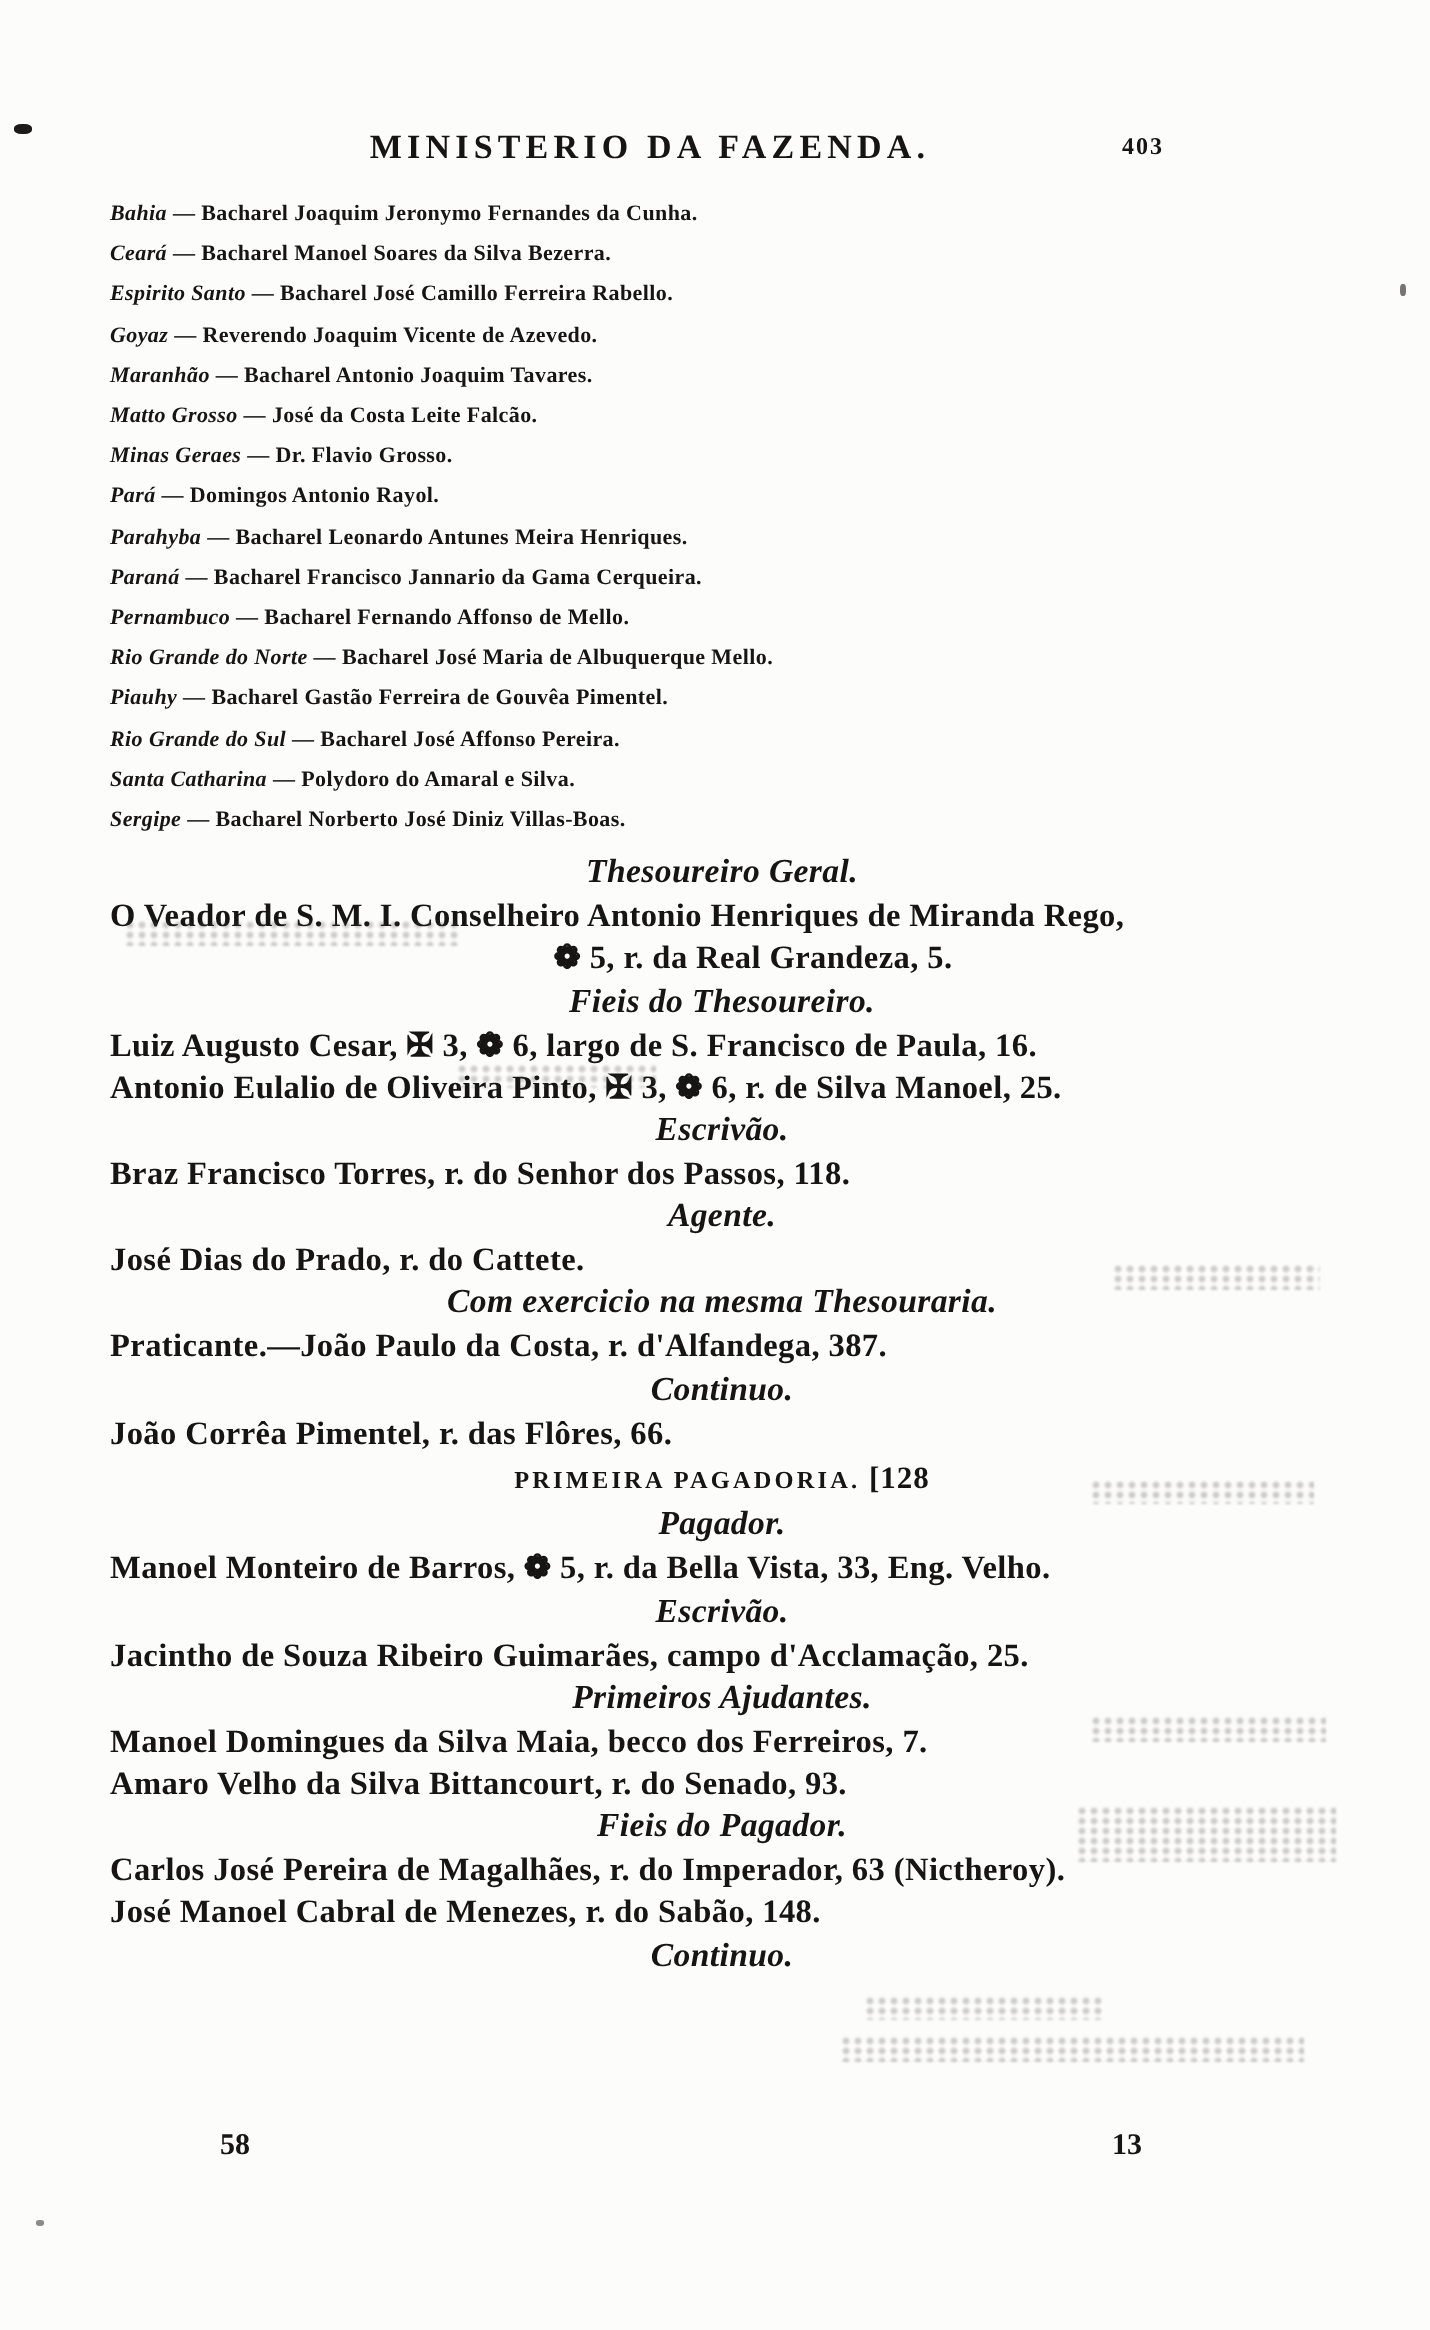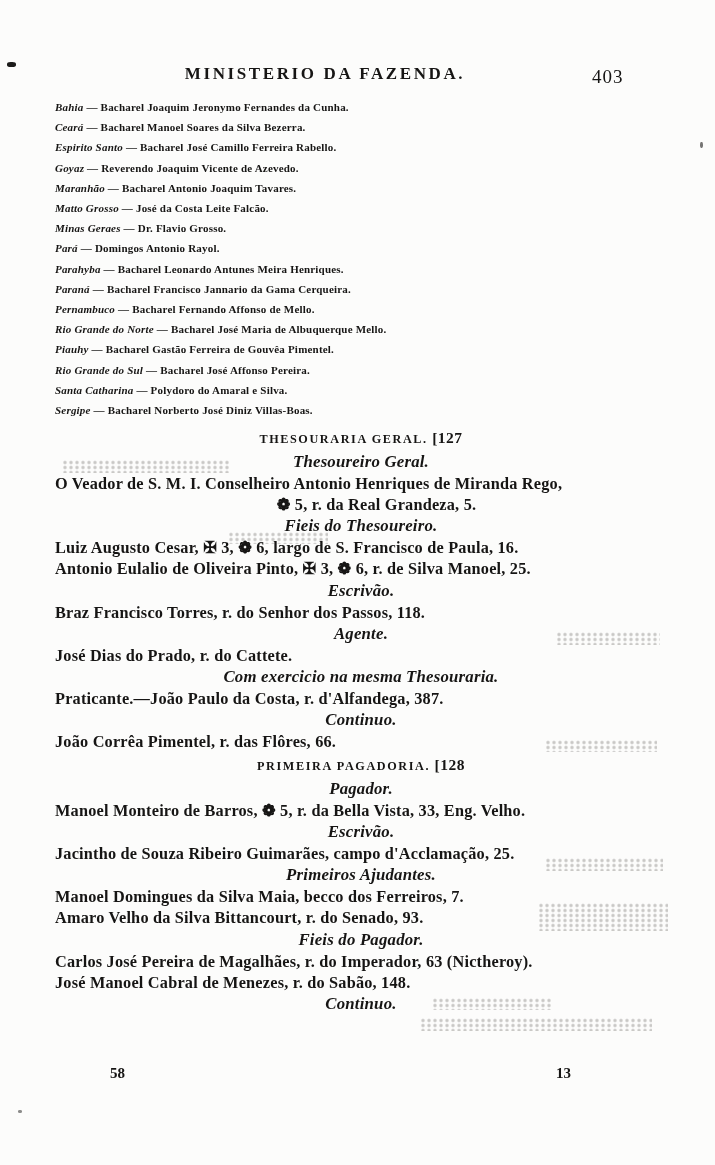--- a/index.html
+++ b/index.html
@@ -13,22 +13,22 @@
   }
   .page { position: absolute; inset: 0; }
 
   .header-title {
     position: absolute; top: 64px; left: 55px; right: 120px;
     text-align: center;
     font-weight: bold; font-size: 17px; letter-spacing: 2.6px;
     white-space: nowrap;
   }
   .page-number {
-    position: absolute; top: 66px; left: 592px;
-    font-weight: normal; font-size: 19px; letter-spacing: 1px;
+    position: absolute; top: 66px; left: 561px;
+    font-weight: bold; font-size: 12px; letter-spacing: 1px;
   }
 
   .content {
     position: absolute; top: 97px; left: 55px; width: 612px;
   }
 
   .province-line {
     font-size: 11px; line-height: 20.2px;
     font-weight: bold; white-space: nowrap;
     letter-spacing: 0.2px;
@@ -158,23 +158,20 @@
     <span class="province-rest"> — Polydoro do Amaral e Silva.</span>
   </div>
 
 
   <div class="province-line">
     <span class="province-name">Sergipe</span>
     <span class="province-rest"> — Bacharel Norberto José Diniz Villas-Boas.</span>
   </div>
 </div>
     <div id="line-list" class="body-lines">
-  <div class="line line-section">
-    <span>THESOURARIA GERAL.</span><span class="section-ref"> [127</span>
-  </div>
 
   <div class="line line-role">
     <span>Thesoureiro Geral.</span>
   </div>
 
   <div class="line line-entry">
     <span>O Veador de S. M. I. Conselheiro Antonio Henriques de Miranda Rego,</span>
   </div>
 
   <div class="line line-entry-indent">

